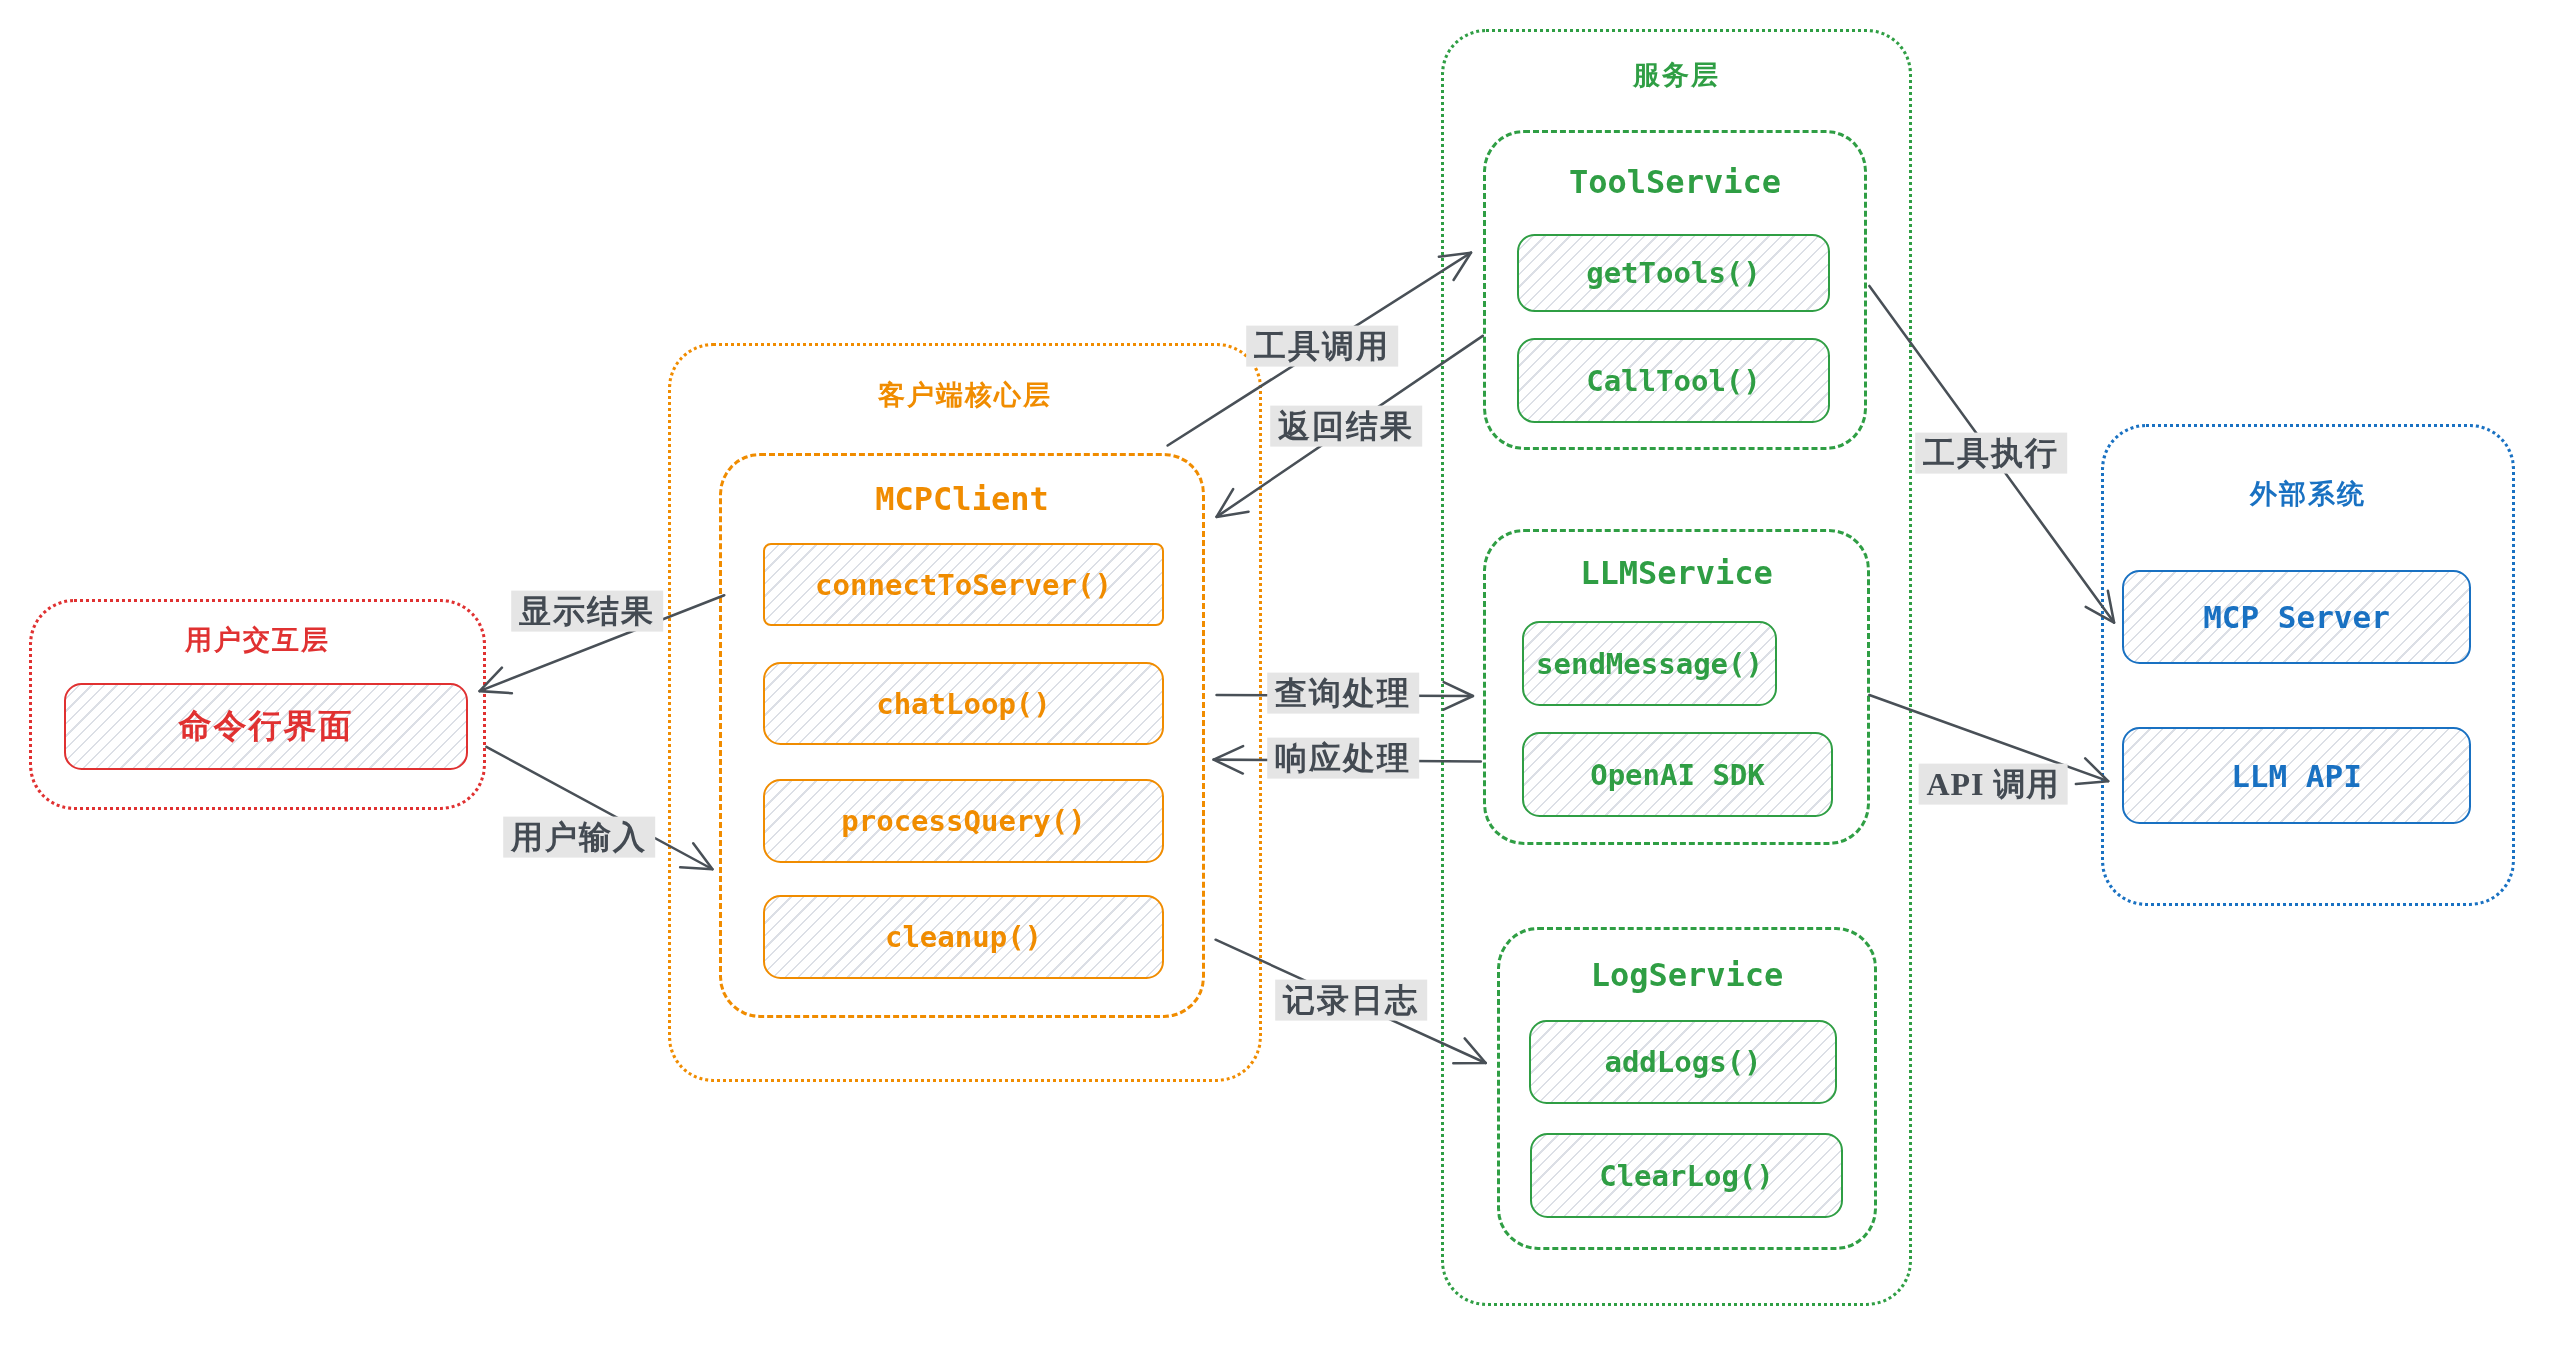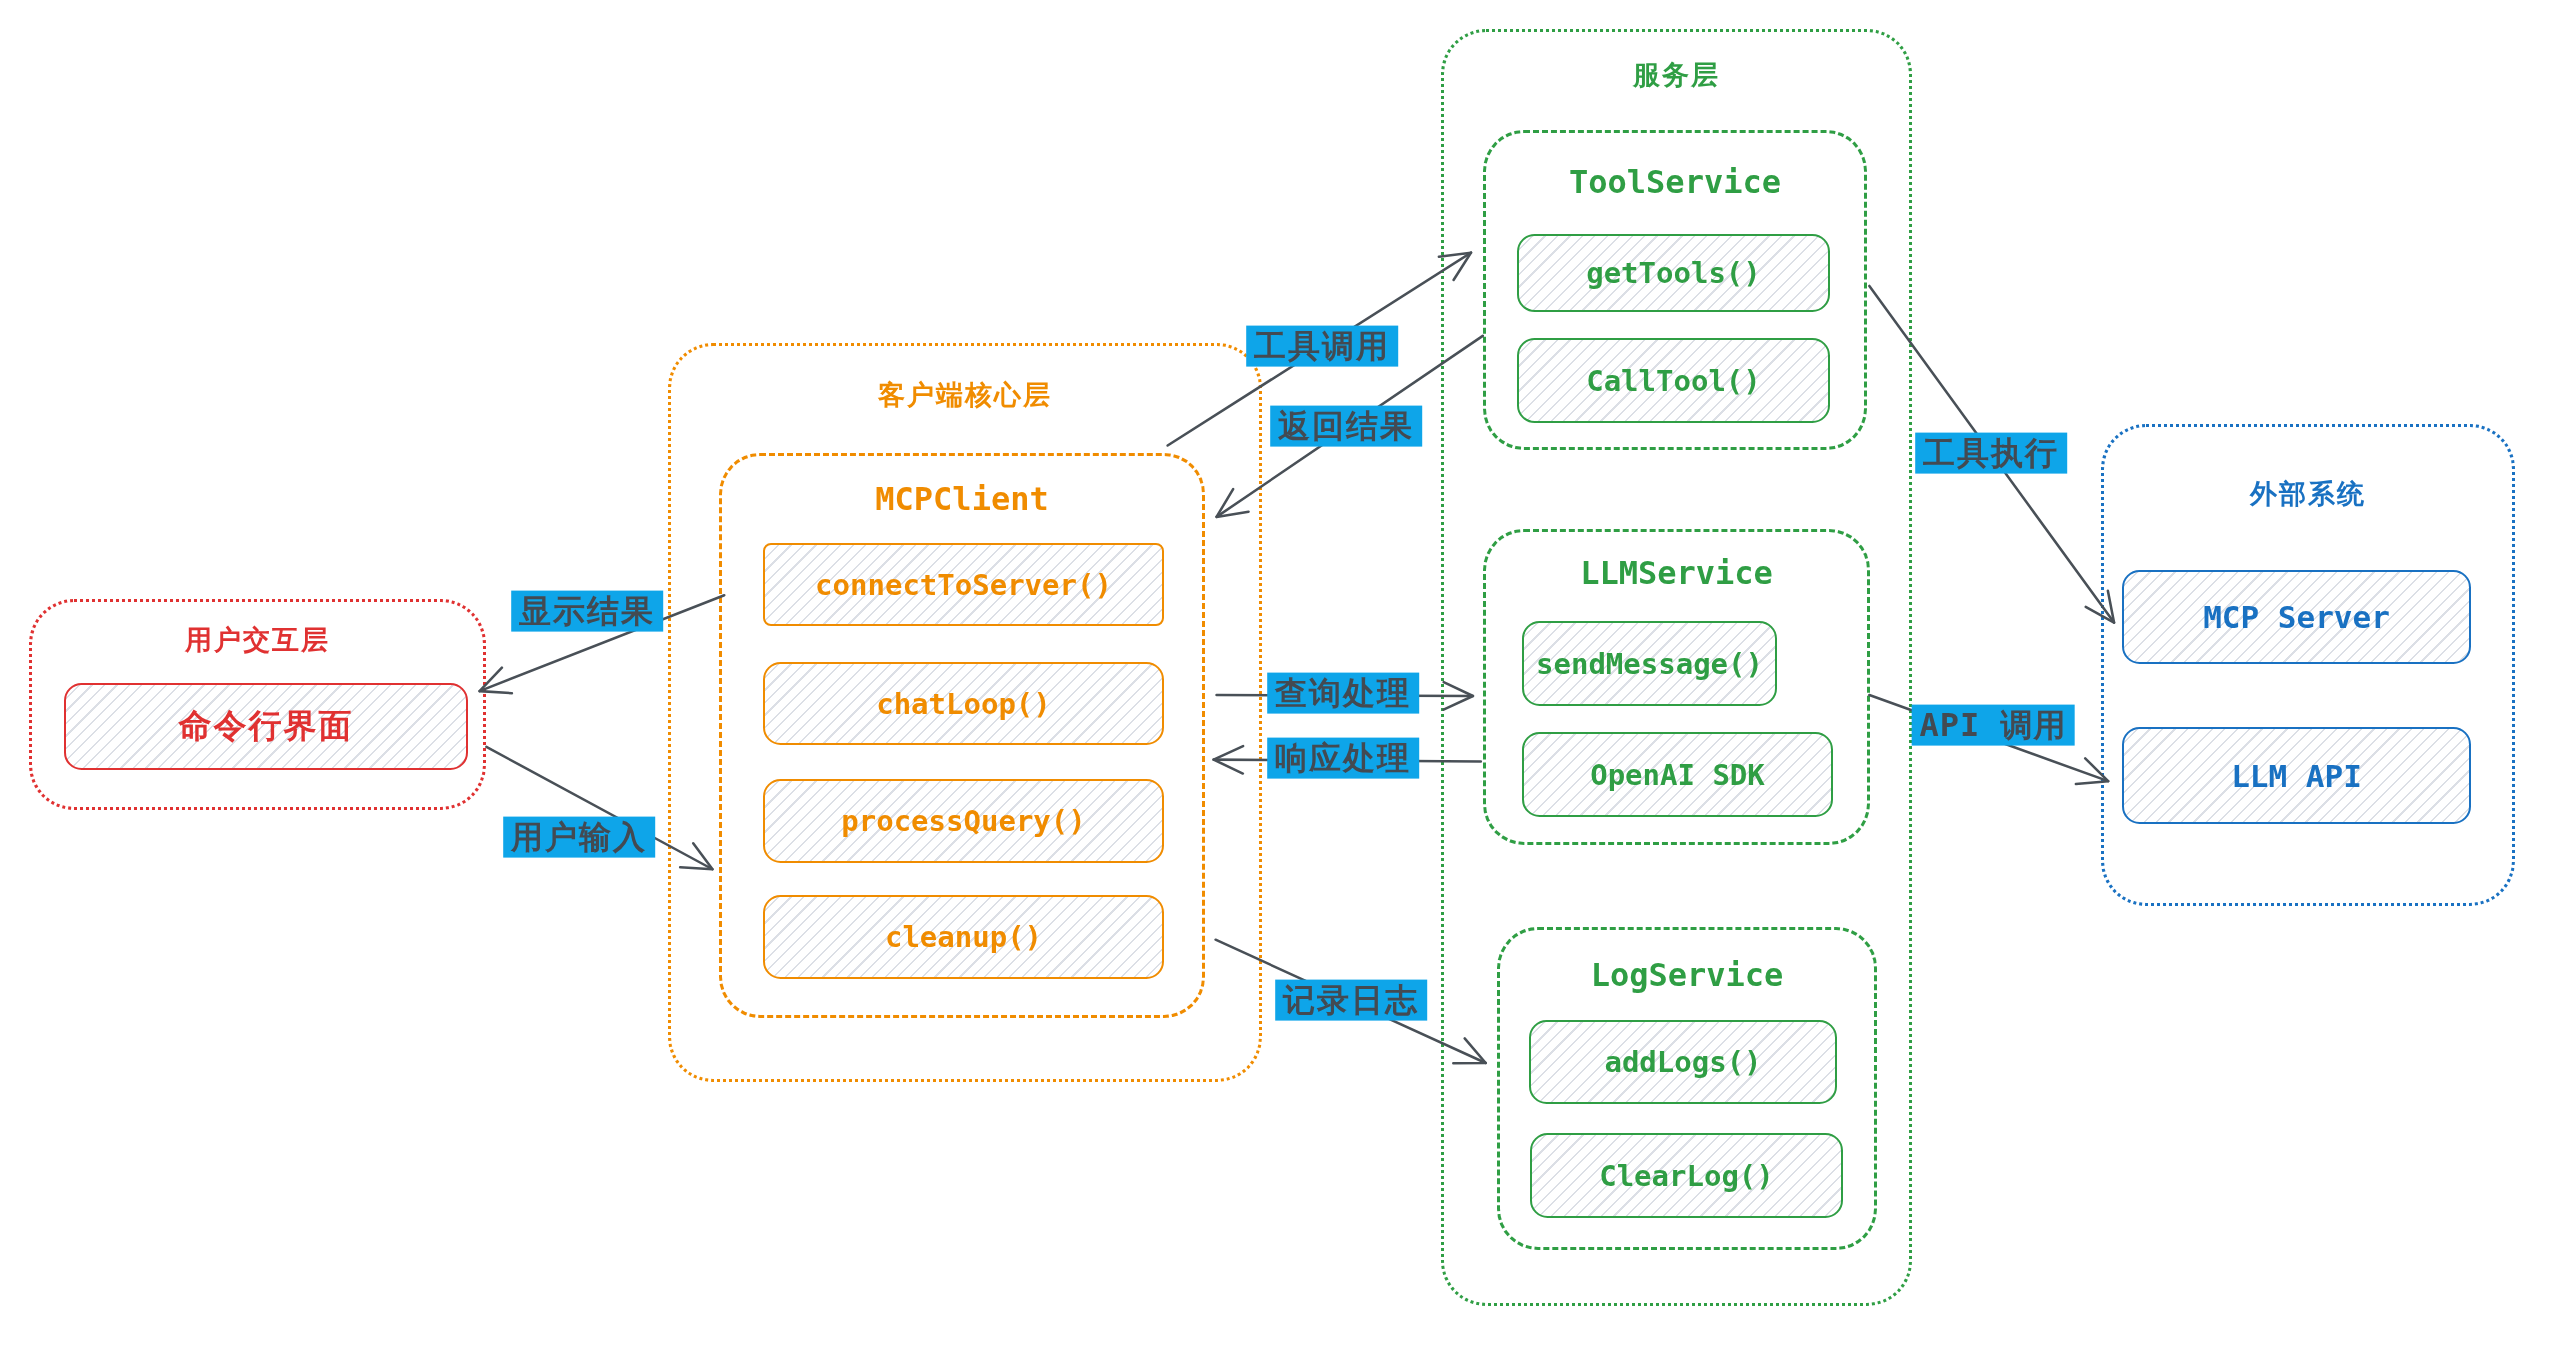--- a/index.html
+++ b/index.html
@@ -30,21 +30,21 @@
   .red-b{border:3.4px dotted #e03131;}   .red-s{border:2.9px solid #e03131;}   .red-t{color:#e03131;}
   .org-b{border:3.4px dotted #f08c00;}   .org-d{border:3.4px dashed #f08c00;} .org-s{border:2.9px solid #f08c00;} .org-t{color:#f08c00;}
   .grn-b{border:3.4px dotted #2f9e44;}   .grn-d{border:3.4px dashed #2f9e44;} .grn-s{border:2.9px solid #2f9e44;} .grn-t{color:#2f9e44;}
   .blu-b{border:3.4px dotted #1971c2;}   .blu-s{border:2.9px solid #1971c2;}   .blu-t{color:#1971c2;}
   
   svg.wires{position:absolute;left:0;top:0;z-index:5;pointer-events:none;}
   svg.wires line{stroke:#495057;stroke-width:2.6px;stroke-linecap:round;}
   .alabel{
     position:absolute;z-index:6;transform:translate(-50%,-50%);
     font-size:32px;font-weight:600;color:#434a52;letter-spacing:2px;
-    background:#0ea5e9;padding:2px 7.8px;white-space:nowrap;line-height:1.15;
+    background:#e5e5e5;padding:2px 7.8px;white-space:nowrap;line-height:1.15;
   }
   .alabel.mono{font-family:"DejaVu Sans Mono",monospace;letter-spacing:1px;}
 </style>
 </head>
 <body>
 
 <div class="canvas">
 
   <div class="layer red-b" style="left:29px;top:599px;width:457px;height:211px;">
     <div class="ltitle red-t" style="top:23.5px;">用户交互层</div>
@@ -134,16 +134,16 @@
   </svg>
 
   <div class="alabel" style="left:587px;top:611px;">显示结果</div>
   <div class="alabel" style="left:579px;top:837px;">用户输入</div>
   <div class="alabel" style="left:1322px;top:346px;">工具调用</div>
   <div class="alabel" style="left:1346px;top:426px;">返回结果</div>
   <div class="alabel" style="left:1343px;top:693px;">查询处理</div>
   <div class="alabel" style="left:1343px;top:758px;">响应处理</div>
   <div class="alabel" style="left:1351px;top:1000px;">记录日志</div>
   <div class="alabel" style="left:1991px;top:453px;">工具执行</div>
-  <div class="alabel mono" style="left:1993px;top:725px;">API 调用</div>
+  <div class="alabel mono" style="left:1993px;top:784px;font-family:Liberation Serif, serif;">API 调用</div>
 
 </div>
 
 
 </body></html>

